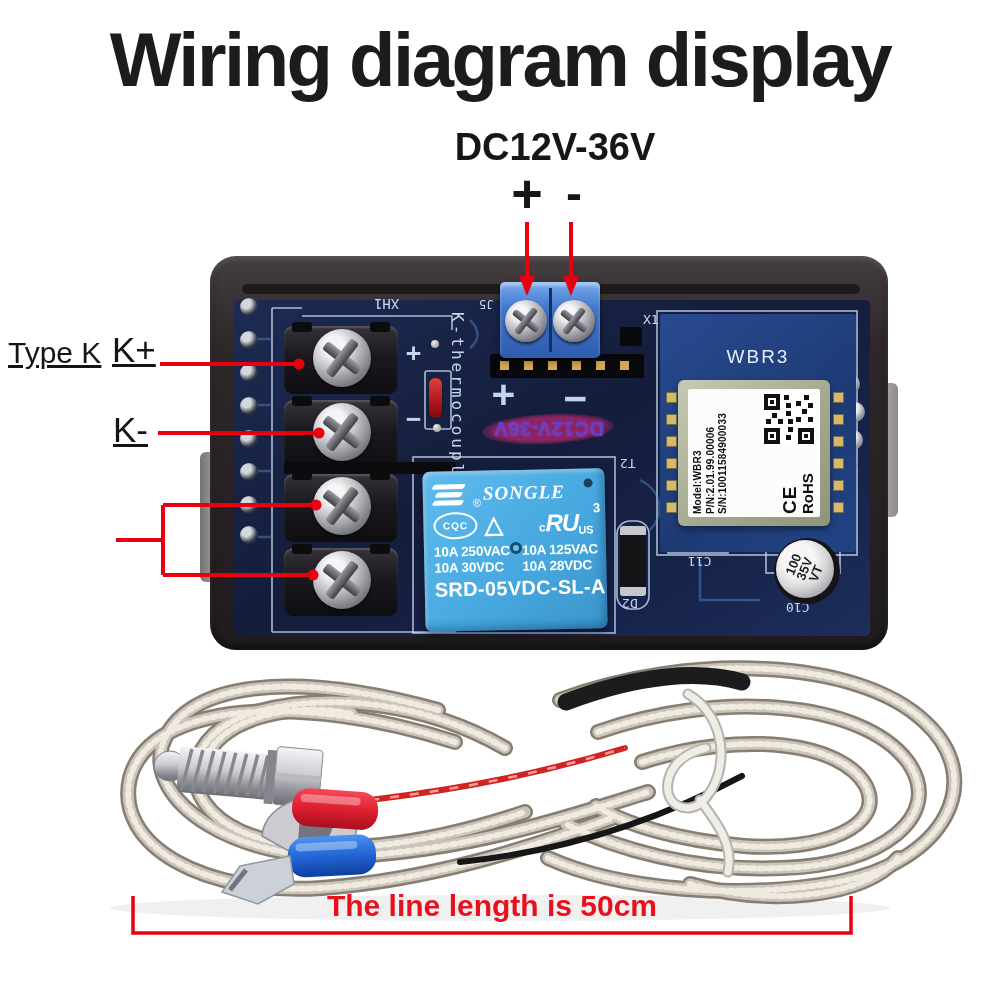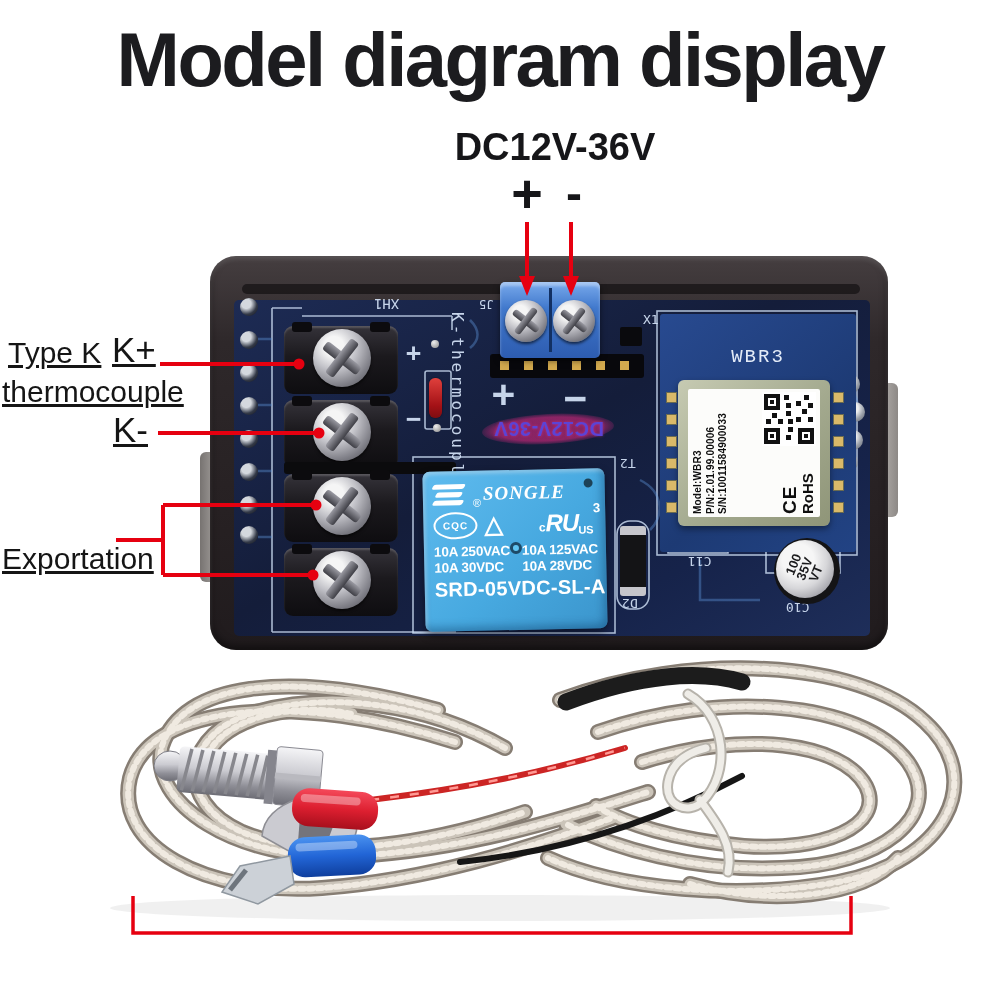--- a/index.html
+++ b/index.html
@@ -92,21 +92,21 @@
   .ulus{font-size:11px;font-weight:700;margin-bottom:1px;}
   .ratings{display:grid;grid-template-columns:auto auto;column-gap:12px;row-gap:1px;justify-content:center;
            font-size:13.5px;font-weight:700;letter-spacing:-.2px;margin-top:3px;white-space:nowrap;}
   .rmodel{text-align:center;font-size:20px;font-weight:700;letter-spacing:.3px;margin-top:3px;white-space:nowrap;}
   .cdot{position:absolute;left:86px;top:72px;width:12px;height:12px;border-radius:50%;background:#1d4a68;}
   .cdot::after{content:"";position:absolute;left:3px;top:3px;width:6px;height:6px;border-radius:50%;background:#5fc4f2;}
 
   
   .wzone{left:660px;top:314px;width:196px;height:238px;border-radius:3px;
          background:linear-gradient(140deg,#284a90 0%,#1d3a74 60%,#224384 100%);}
-  .wname{left:660px;top:346px;width:196px;text-align:center;font-family:Liberation Mono, monospace;
+  .wname{left:660px;top:346px;width:196px;text-align:center;font-family:Liberation Sans, sans-serif;
          font-size:19px;color:#e4ecf8;letter-spacing:2px;}
   .module{left:678px;top:380px;width:152px;height:146px;border-radius:6px;
           background:linear-gradient(135deg,#c6cab2 0%,#a3a98e 55%,#8f9578 100%);
           box-shadow:0 3px 6px rgba(0,0,0,.4);}
   .wlabel{left:688px;top:389px;width:132px;height:128px;background:#fcfcfa;border-radius:2px;overflow:hidden;}
   .wrot{position:absolute;left:2px;top:0;width:128px;height:128px;transform:rotate(-90deg);
         display:flex;flex-direction:column;padding:2px 3px;box-sizing:border-box;color:#0e0e0e;}
   .wline{font-size:10px;font-weight:700;line-height:12.5px;letter-spacing:.2px;white-space:nowrap;}
   .wbottom{display:flex;flex:1;align-items:flex-end;}
   .cemark{font-size:19px;font-weight:700;letter-spacing:1px;line-height:20px;}
@@ -142,30 +142,28 @@
   .caption{left:492px;top:941px;font-size:33px;font-weight:700;color:#141414;white-space:nowrap;}
 
   svg{display:block;}
   .overlay{pointer-events:none;}
 </style>
 </head>
 <body>
 
 <div id="page">
 
-  <div class="abs ctr title">Model diagram display</div>
+  <div class="abs ctr title">Wiring diagram display</div>
   <div class="abs ctr dclabel">DC12V-36V</div>
   <div class="abs ctr plus-big">+</div>
   <div class="abs ctr minus-big">-</div>
 
   <div class="abs lbl lbl-typek">Type K</div>
   <div class="abs lbl lbl-kplus">K+</div>
-  <div class="abs lbl lbl-thermo">thermocouple</div>
   <div class="abs lbl lbl-kminus">K-</div>
-  <div class="abs lbl lbl-export">Exportation</div>
 
   <svg class="abs overlay" style="left:0;top:640px;" width="1000" height="310" viewBox="0 640 1000 310">
     <defs>
       <linearGradient id="silverV" x1="0" y1="0" x2="0" y2="1">
         <stop offset="0" stop-color="#f5f5f7"></stop>
           <stop offset=".45" stop-color="#cbcbd1"></stop>
         <stop offset=".75" stop-color="#8f8f97"></stop>
           <stop offset="1" stop-color="#6d6d75"></stop>
       </linearGradient>
       <linearGradient id="redG" x1="0" y1="0" x2="0" y2="1">
@@ -500,14 +498,15 @@
       <polygon points="519,276 535,276 527,296"></polygon>
       <polygon points="563,276 579,276 571,296"></polygon>
       <circle cx="299" cy="364" r="5.5"></circle>
       <circle cx="319" cy="433" r="5.5"></circle>
       <circle cx="316" cy="505" r="5.5"></circle>
       <circle cx="313" cy="575" r="5.5"></circle>
     </g>
     <path d="M133 896 V933 H851 V896" stroke="#e60010" stroke-width="3.5" fill="none"></path>
   </svg>
 
+  <div class="abs ctr lennote">The line length is 50cm</div>
 
 </div>
 
 </body></html>

